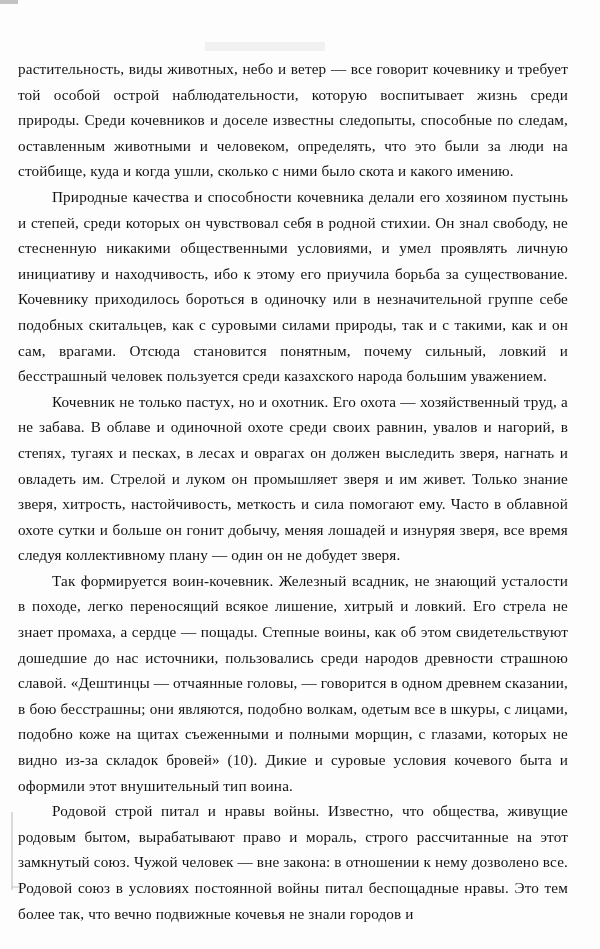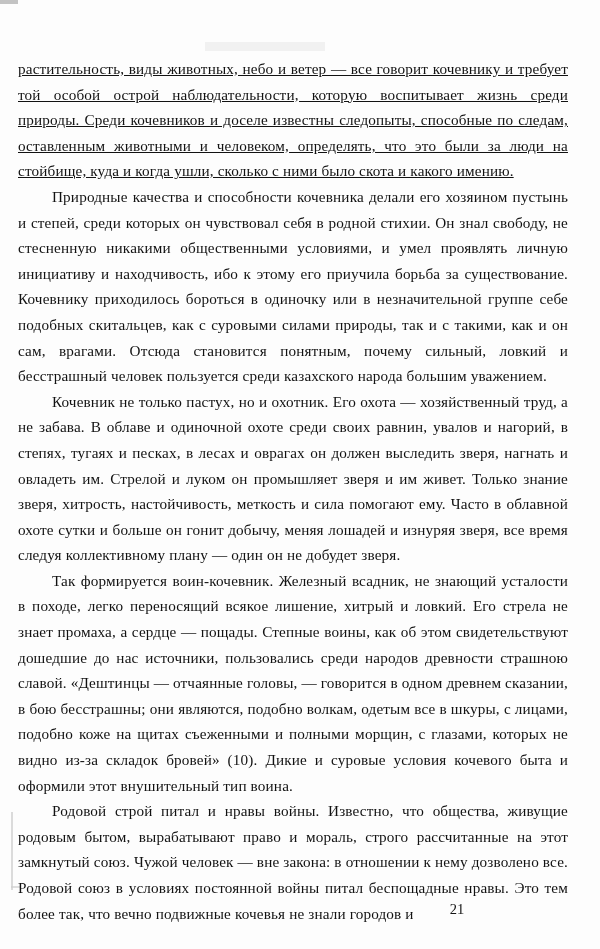--- a/index.html
+++ b/index.html
@@ -67,21 +67,20 @@
     text-justify: inter-word;
     font-size: 15.2px;
     line-height: 25.6px;
     letter-spacing: 0.15px;
     color: #121212;
     text-indent: 34px;
     -webkit-font-smoothing: none;
   }
   p.para.first {
     text-indent: 0;
-    text-decoration: underline;
   }
   .folio {
     position: absolute;
     left: 0;
     top: 901px;
     width: 600px;
     text-align: center;
     font-size: 14.5px;
     color: #141414;
     font-family: "Liberation Serif", serif;
@@ -102,17 +101,14 @@
   <div class="scan-artifact-left2"></div>
 
   <div class="textblock">
     <p class="para first">растительность, виды животных, небо и ветер — все говорит кочевнику и требует той особой острой наблюдательности, которую воспитывает жизнь среди природы. Среди кочевников и доселе известны следопыты, способные по следам, оставленным животными и человеком, определять, что это были за люди на стойбище, куда и когда ушли, сколько с ними было скота и какого имению.</p>
     <p class="para">Природные качества и способности кочевника делали его хозяином пустынь и степей, среди которых он чувствовал себя в родной стихии. Он знал свободу, не стесненную никакими общественными условиями, и умел проявлять личную инициативу и находчивость, ибо к этому его приучила борьба за существование. Кочевнику приходилось бороться в одиночку или в незначительной группе себе подобных скитальцев, как с суровыми силами природы, так и с такими, как и он сам, врагами. Отсюда становится понятным, почему сильный, ловкий и бесстрашный человек пользуется среди казахского народа большим уважением.</p>
     <p class="para">Кочевник не только пастух, но и охотник. Его охота — хозяйственный труд, а не забава. В облаве и одиночной охоте среди своих равнин, увалов и нагорий, в степях, тугаях и песках, в лесах и оврагах он должен выследить зверя, нагнать и овладеть им. Стрелой и луком он промышляет зверя и им живет. Только знание зверя, хитрость, настойчивость, меткость и сила помогают ему. Часто в облавной охоте сутки и больше он гонит добычу, меняя лошадей и изнуряя зверя, все время следуя коллективному плану — один он не добудет зверя.</p>
     <p class="para">Так формируется воин-кочевник. Железный всадник, не знающий усталости в походе, легко переносящий всякое лишение, хитрый и ловкий. Его стрела не знает промаха, а сердце — пощады. Степные воины, как об этом свидетельствуют дошедшие до нас источники, пользовались среди народов древности страшною славой. «Дештинцы — отчаянные головы, — говорится в одном древнем сказании, в бою бесстрашны; они являются, подобно волкам, одетым все в шкуры, с лицами, подобно коже на щитах съеженными и полными морщин, с глазами, которых не видно из-за складок бровей» (10). Дикие и суровые условия кочевого быта и оформили этот внушительный тип воина.</p>
     <p class="para">Родовой строй питал и нравы войны. Известно, что общества, живущие родовым бытом, вырабатывают право и мораль, строго рассчитанные на этот замкнутый союз. Чужой человек — вне закона: в отношении к нему дозволено все. Родовой союз в условиях постоянной войны питал беспощадные нравы. Это тем более так, что вечно подвижные кочевья не знали городов и</p>
   </div>
 
-  <div class="folio">
-    <span>21</span>
-  </div>
 
 </div>
 
 </body></html>

